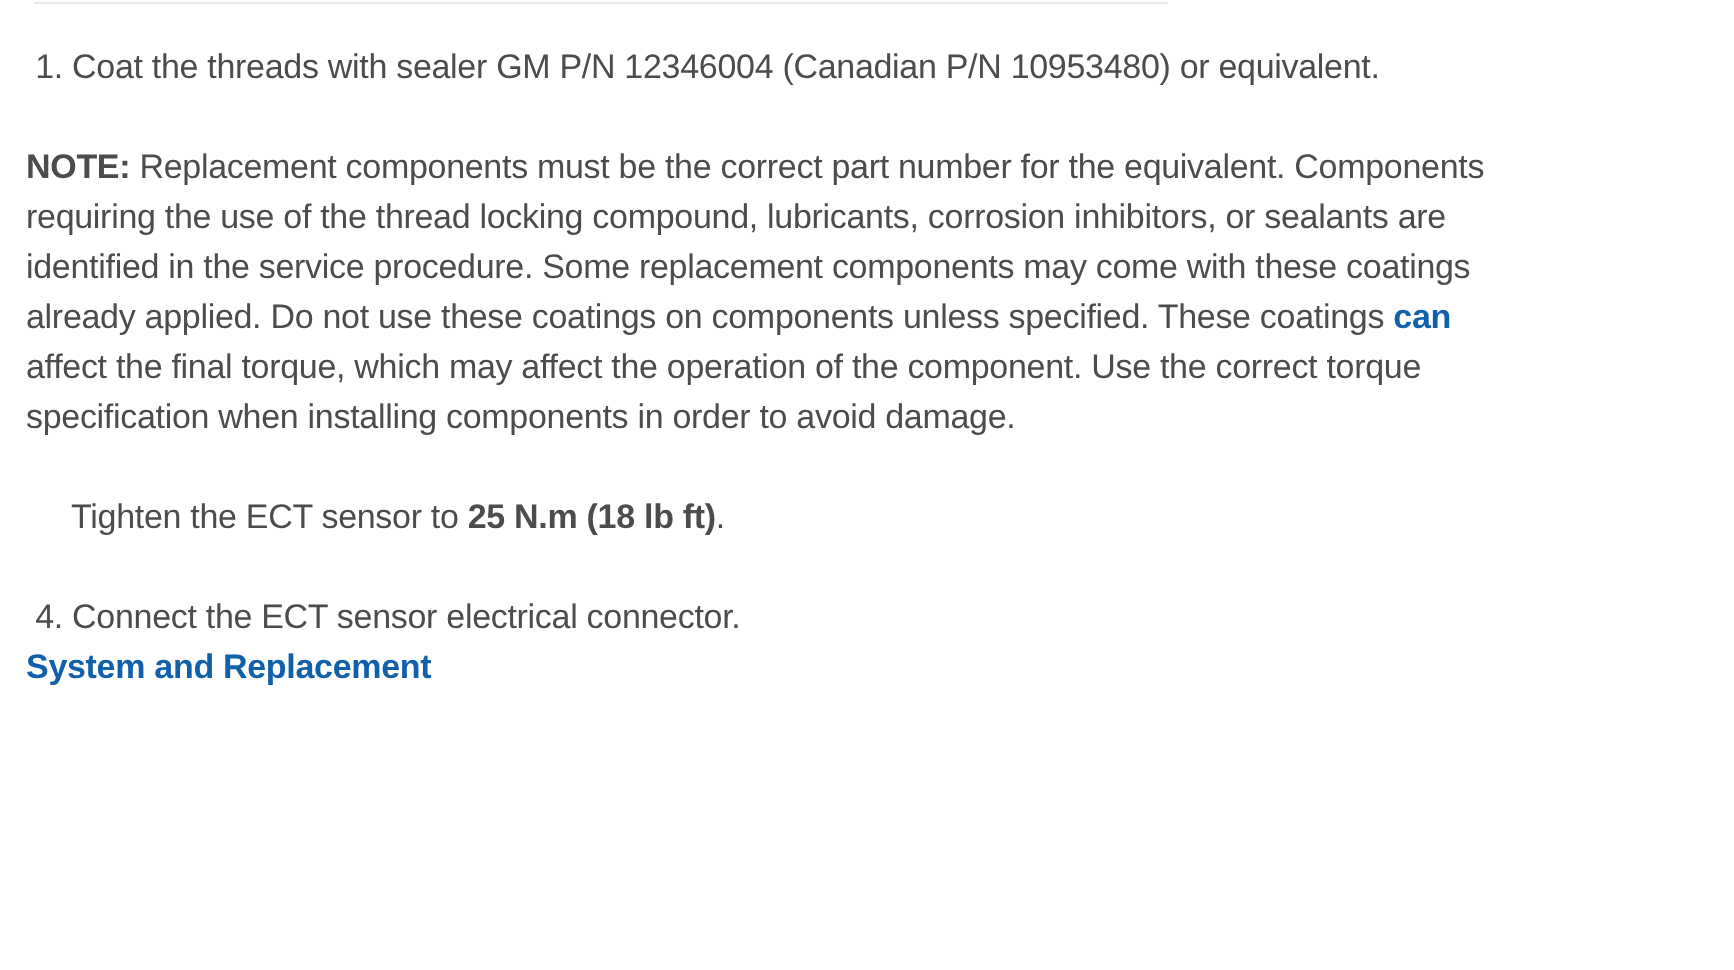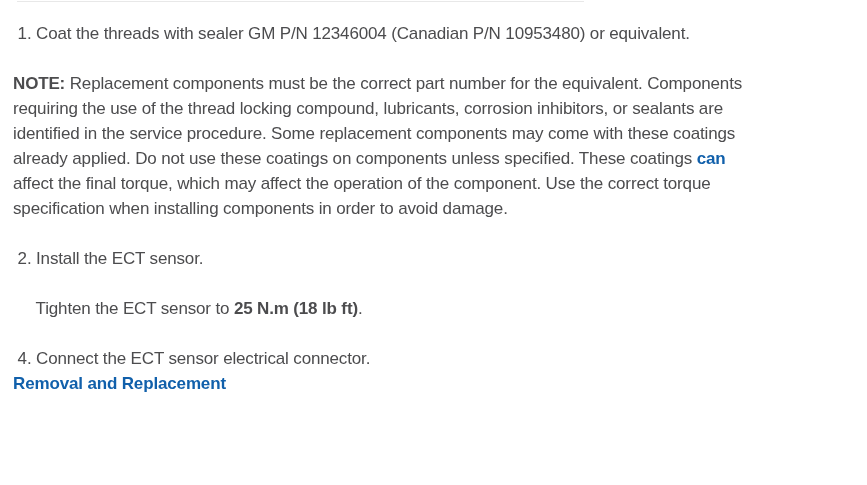--- a/index.html
+++ b/index.html
@@ -47,23 +47,20 @@
       </div>
       <div class="block">
         <div class="line"><span class="bold">NOTE:</span><span> Replacement components must be the correct part number for the equivalent. Components</span></div>
         <div class="line"><span>requiring the use of the thread locking compound, lubricants, corrosion inhibitors, or sealants are</span></div>
         <div class="line"><span>identified in the service procedure. Some replacement components may come with these coatings</span></div>
         <div class="line"><span>already applied. Do not use these coatings on components unless specified. These coatings </span><span class="link">can</span></div>
         <div class="line"><span>affect the final torque, which may affect the operation of the component. Use the correct torque</span></div>
         <div class="line"><span>specification when installing components in order to avoid damage.</span></div>
       </div>
       <div class="block">
-        <div class="line"><span> 2. Install the ECT sensor.</span></div>
-      </div>
-      <div class="block">
         <div class="line"><span>     Tighten the ECT sensor to </span><span class="bold">25 N.m (18 lb ft)</span><span>.</span></div>
       </div>
       <div class="block">
         <div class="line"><span> 4. Connect the ECT sensor electrical connector.</span></div>
-        <div class="line"><span class="link">Removal and Replacement</span></div>
+        <div class="line"><span class="link">System and Replacement</span></div>
       </div>
     </div>
 </div>
 
 </body></html>

